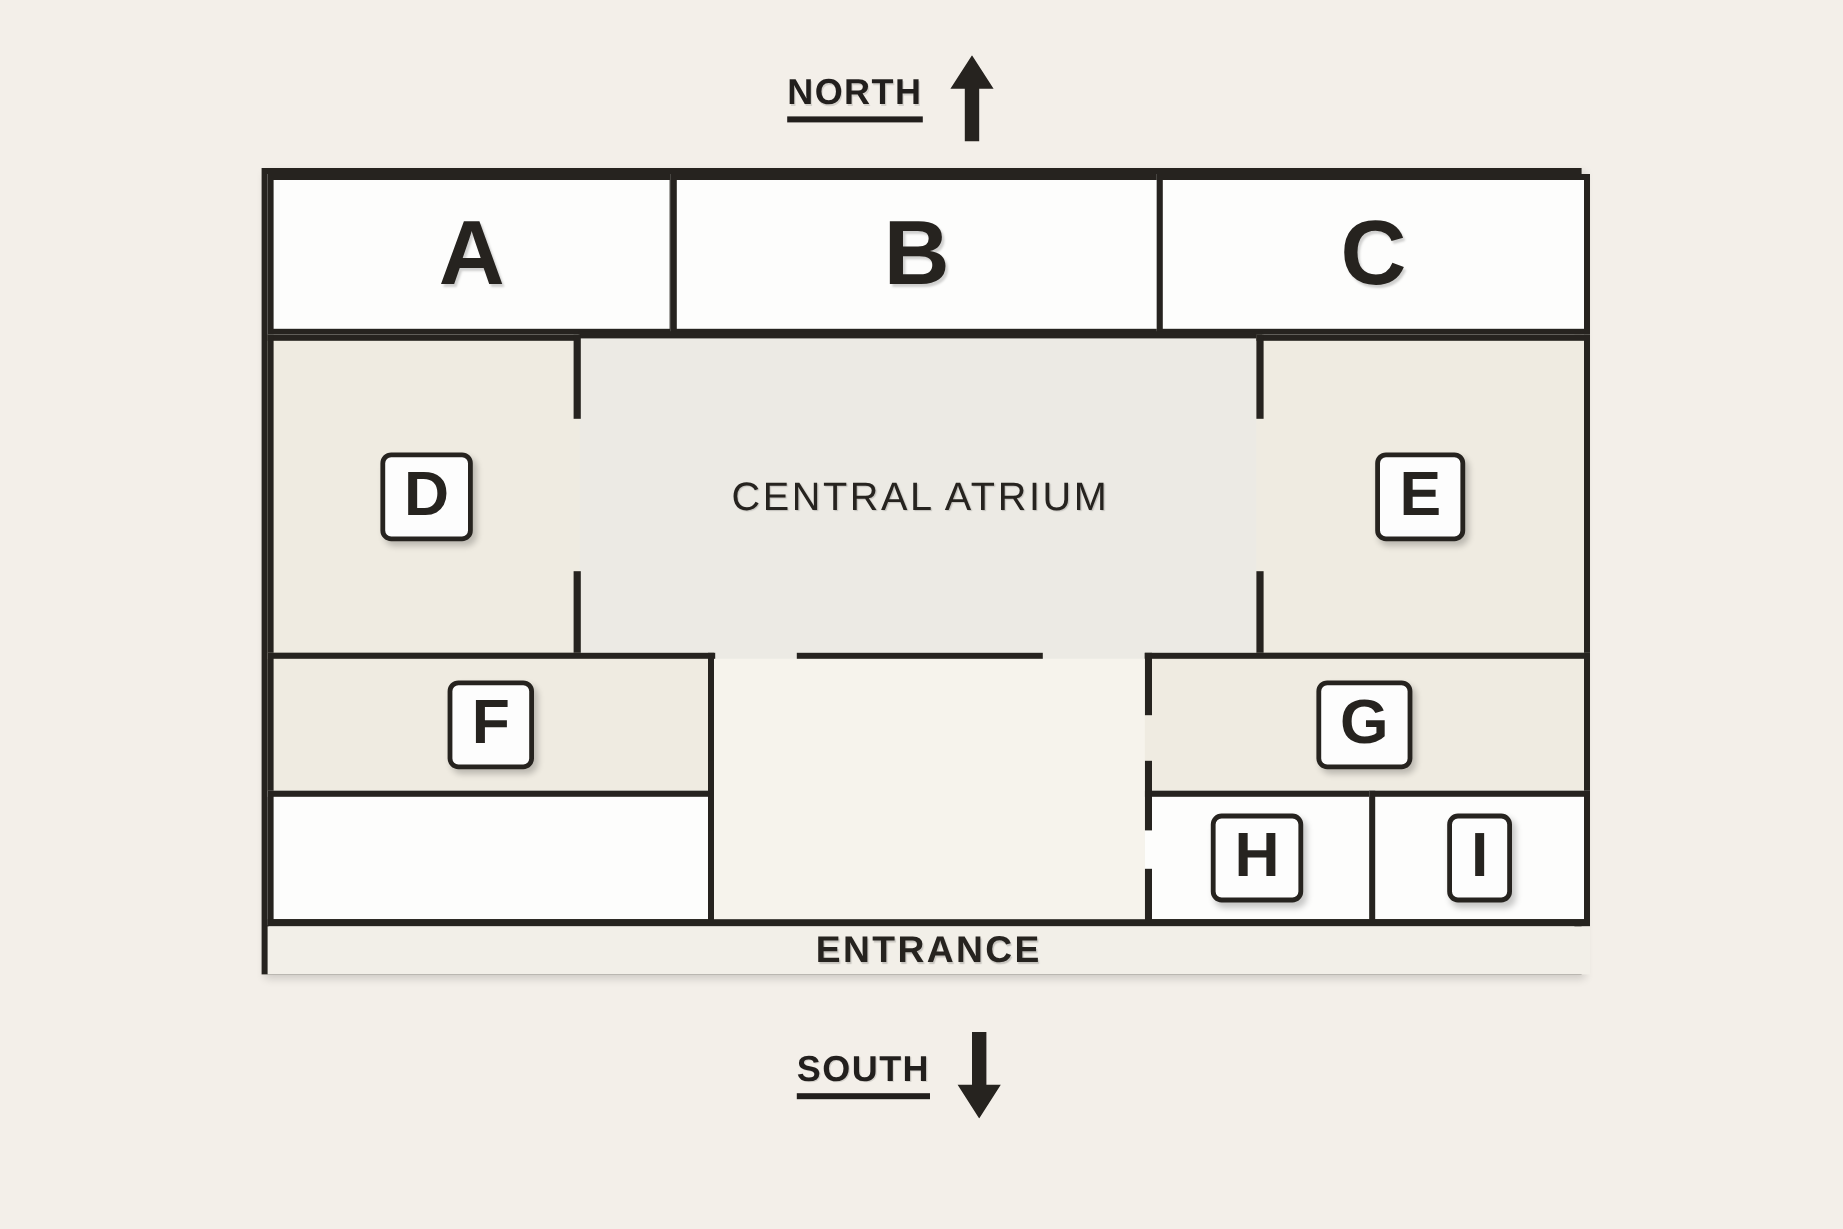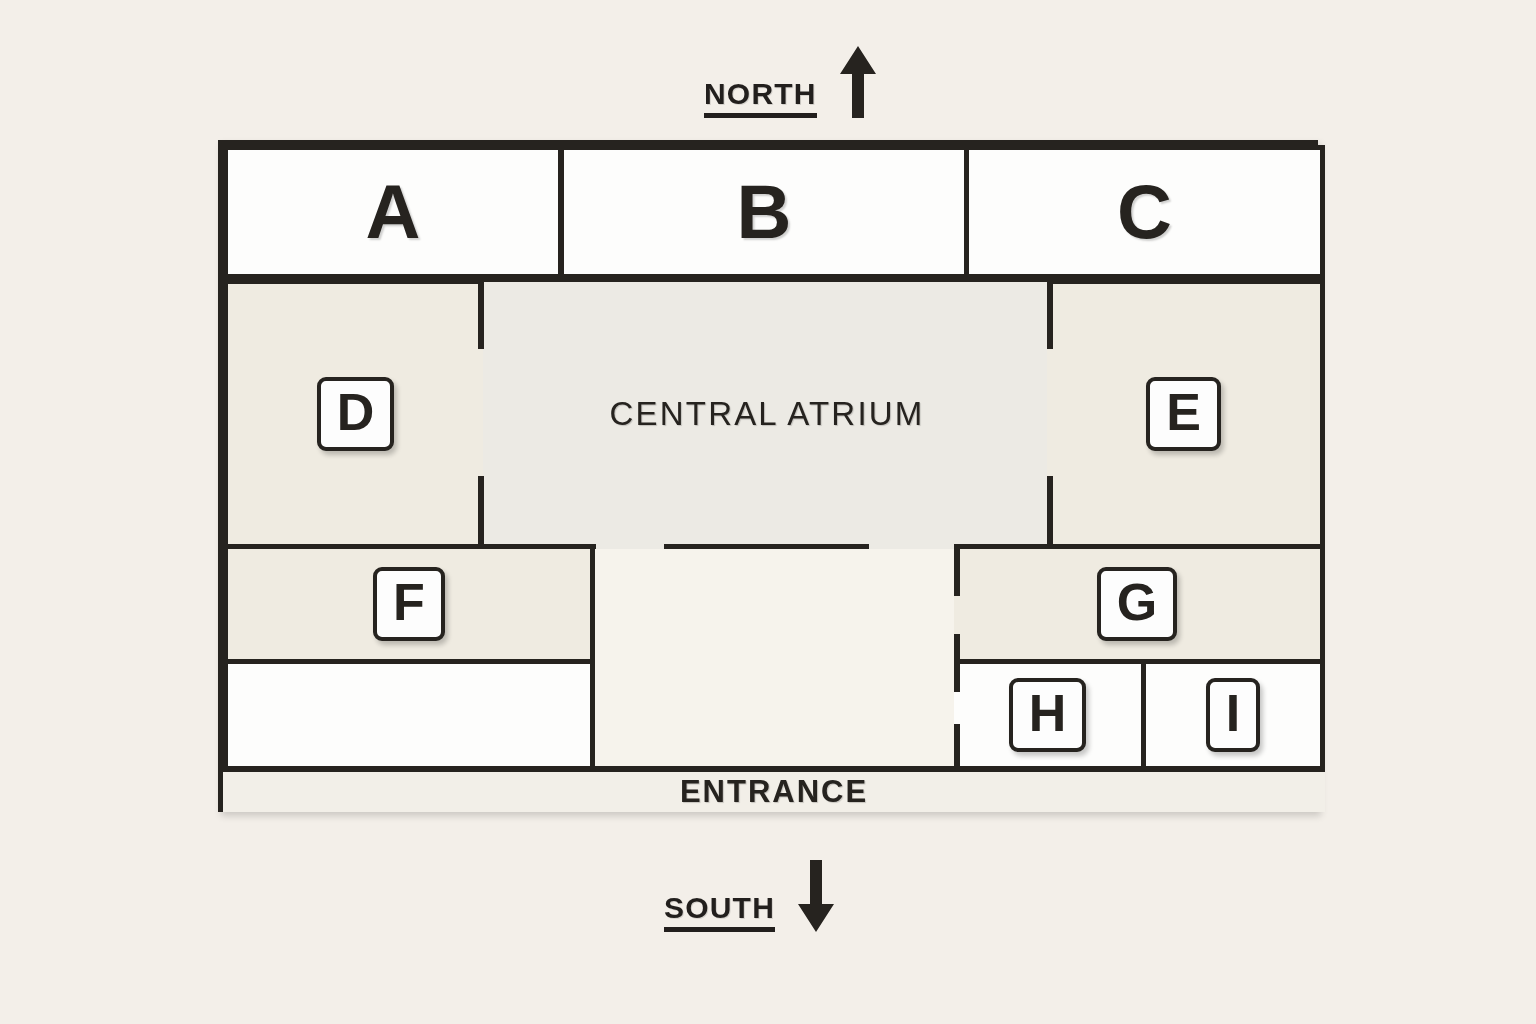--- a/index.html
+++ b/index.html
@@ -25,22 +25,22 @@
   .compass-label {
     font-size: 30px;
     font-weight: bold;
     letter-spacing: 1.2px;
     color: #221f1d;
     border-bottom: 5px solid #221f1d;
     padding-bottom: 4px;
     line-height: 1;
     text-shadow: 1px 1px 0 rgba(0,0,0,0.12);
   }
-  #compass-north { left: 704px; top: 46px; align-items: flex-end; }
-  #compass-south { left: 664px; top: 860px; align-items: flex-end; }
+  #compass-north { left: 656px; top: 46px; }
+  #compass-south { left: 664px; top: 860px; }
   .arrow-svg { display: block; }
 
   
   .building {
     position: absolute;
     left: 218px;
     top: 140px;
     width: 1100px;
     height: 672px;
     background: #f2efe8;

